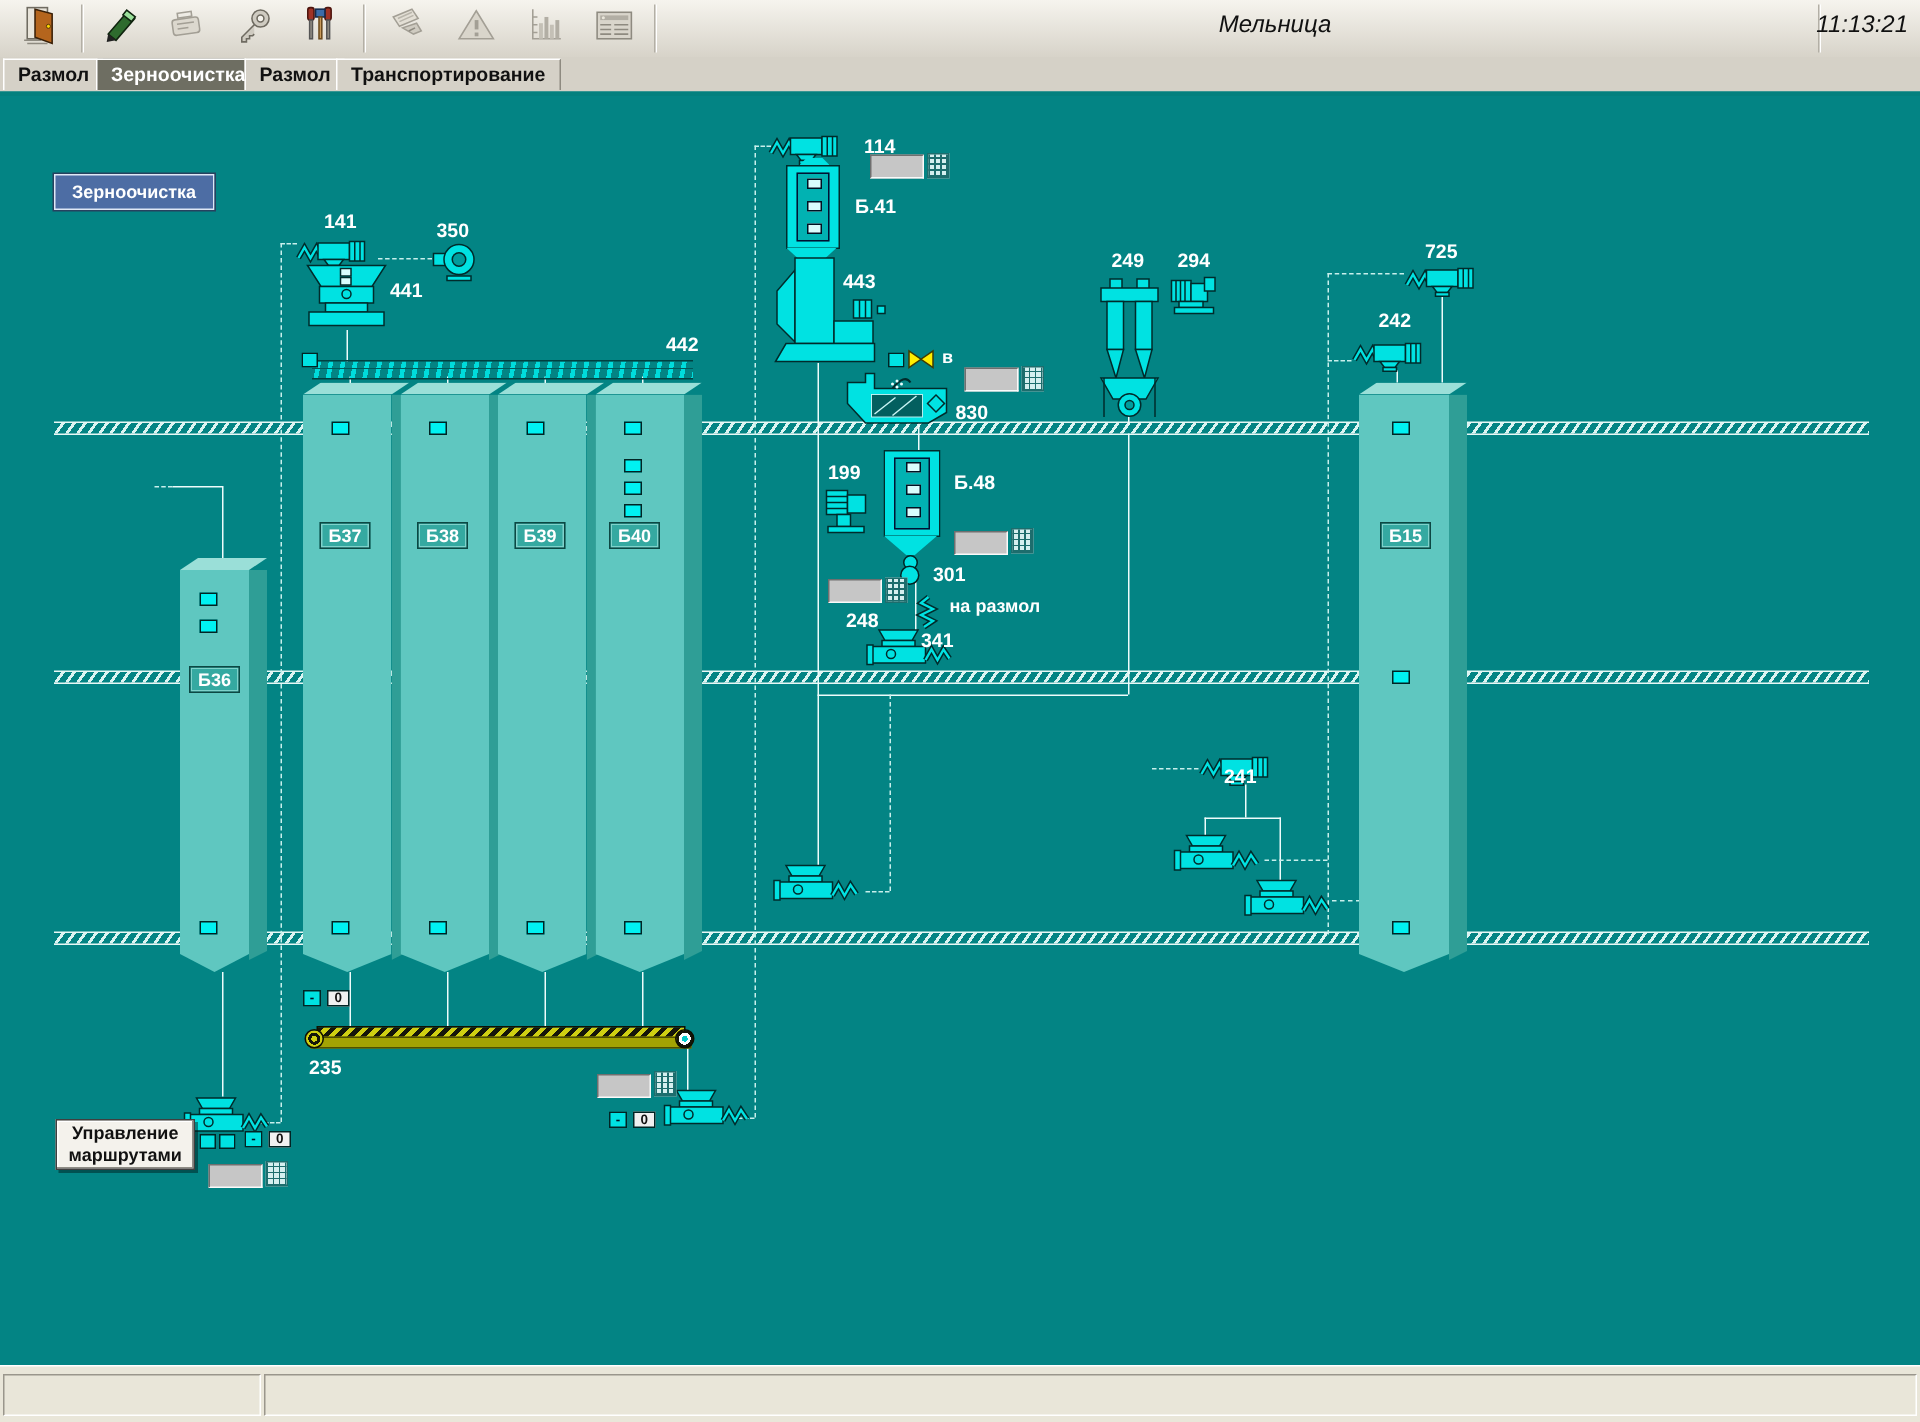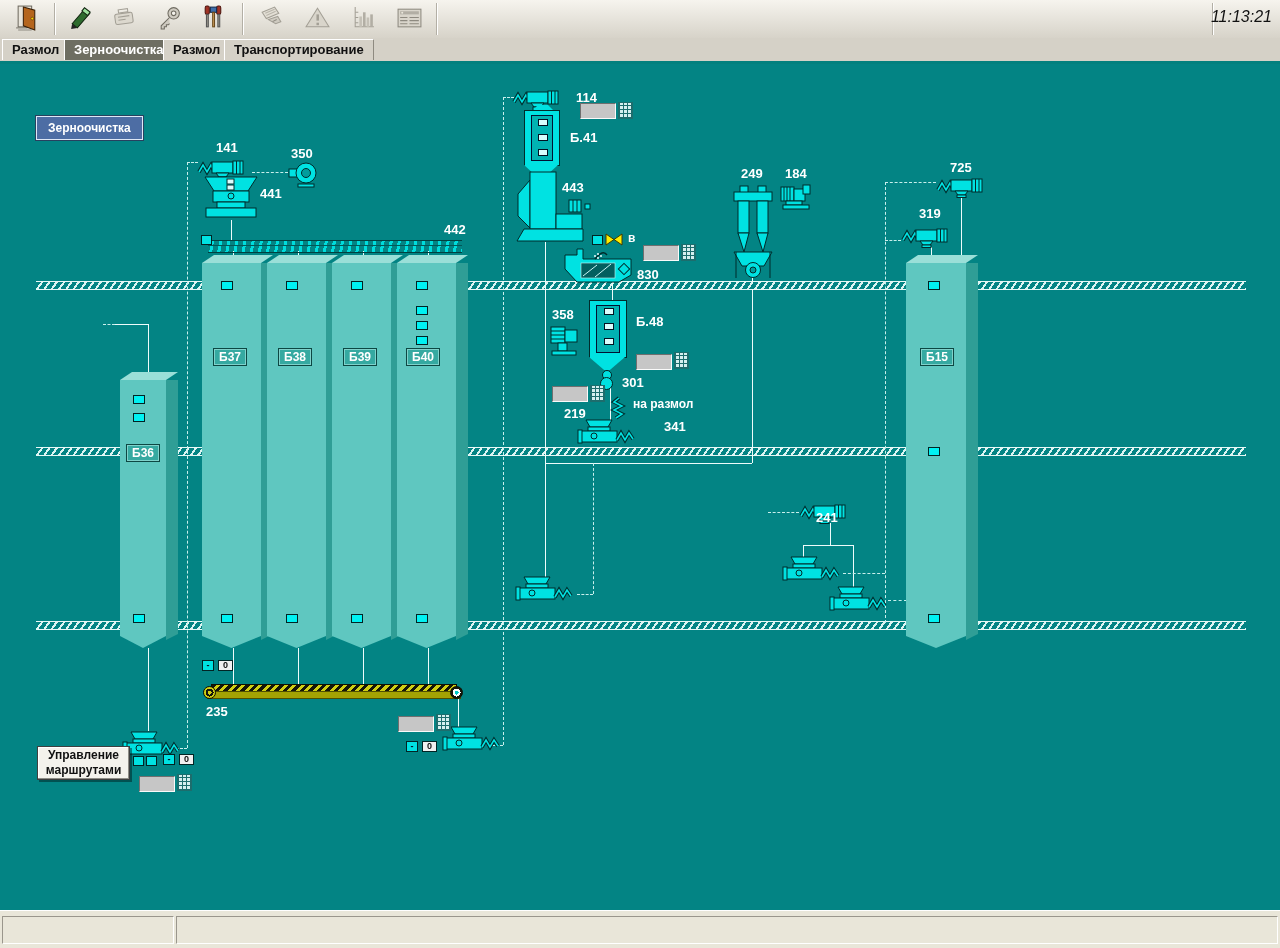--- a/index.html
+++ b/index.html
@@ -268,20 +268,21 @@
     </div>
     <div class="tbtn" style="left:388px">
       <span><svg width="27" height="27" viewBox="0 0 26 26">
         <rect x="2" y="5" width="22" height="17" fill="#d9d5cb" stroke="#8e8a80"></rect>
         <rect x="4" y="7" width="18" height="3" fill="#b2aea4"></rect>
         <circle cx="6" cy="8.5" r="1" fill="#e9e6da"></circle>
         <path d="M4 13 h7 M4 16 h7 M4 19 h7 M13 13 h9 M13 16 h9 M13 19 h9" stroke="#8e8a80"></path>
       </svg></span>
     </div>
     <div class="tsep" style="left:436px"></div>
+    <div id="win-title">Мельница</div>
     <div class="tsep" style="left:1212px"></div>
     <div id="clock">11:13:21</div>
   </div>
 
   <div id="tabstrip">
     <div class="tab" style="left:2px">Размол</div>
     <div class="tab sel" style="left:64px">Зерноочистка</div>
     <div class="tab" style="left:163px">Размол</div>
     <div class="tab" style="left:224px">Транспортирование</div>
   </div>
@@ -439,63 +440,63 @@
       </svg>
     <span class="lbl" style="left:628px;top:167px;font-size:12px">в</span>
     <div class="readout" style="left:643px;top:181px"></div>
     <div class="keypad" style="left:681px;top:180px"></div>
 
     <svg class="eq" style="left:564px;top:183px" width="74" height="38">
         <use href="#sym-m444"></use>
       </svg>
     <span class="lbl" style="left:637px;top:203px">830</span>
 
-    <span class="lbl" style="left:552px;top:243px">358</span>
+    <span class="lbl" style="left:552px;top:243px">199</span>
     <svg class="eq" style="left:550px;top:261px" width="32" height="32">
         <use href="#sym-motor"></use>
       </svg>
     <div class="hopper" style="left:589px;top:236px;width:36px;height:56px">
       <div class="h-inner"></div>
       <div class="mark" style="top:7px"></div>
         <div class="mark" style="top:22px"></div>
         <div class="mark" style="top:37px"></div>
     </div>
     <div class="funnel" style="left:589px;top:293px;width:36px;height:13px"></div>
     <span class="lbl" style="left:636px;top:250px">Б.48</span>
     <div class="readout" style="left:636px;top:290px"></div>
     <div class="keypad" style="left:674px;top:288px"></div>
     <div class="circ" style="left:602px;top:306px;width:8px;height:8px"></div>
     <div class="circ" style="left:600px;top:313px;width:11px;height:11px"></div>
     <span class="lbl" style="left:622px;top:311px">301</span>
     <div class="readout" style="left:552px;top:322px"></div>
     <div class="keypad" style="left:590px;top:321px"></div>
-    <span class="lbl" style="left:564px;top:342px">219</span>
+    <span class="lbl" style="left:564px;top:342px">248</span>
     <svg class="eq" style="left:612px;top:333px" width="12" height="22">
         <use href="#sym-vzig"></use>
       </svg>
     <span class="lbl" style="left:633px;top:333px;font-size:12px">на размол</span>
-    <span class="lbl" style="left:664px;top:355px">341</span>
+    <span class="lbl" style="left:614px;top:355px">341</span>
     <svg class="eq" style="left:578px;top:355px" width="58" height="26">
         <use href="#sym-screwconv"></use>
       </svg>
 
     <span class="lbl" style="left:741px;top:102px">249</span>
     <svg class="eq" style="left:732px;top:116px" width="42" height="100">
         <use href="#sym-cyclone"></use>
       </svg>
-    <span class="lbl" style="left:785px;top:102px">184</span>
+    <span class="lbl" style="left:785px;top:102px">294</span>
     <svg class="eq" style="left:780px;top:117px" width="32" height="32">
         <use href="#sym-blower"></use>
       </svg>
 
     <span class="lbl" style="left:950px;top:96px">725</span>
     <svg class="eq" style="left:936px;top:110px" width="52" height="24">
         <use href="#sym-feeder"></use>
       </svg>
-    <span class="lbl" style="left:919px;top:142px">319</span>
+    <span class="lbl" style="left:919px;top:142px">242</span>
     <svg class="eq" style="left:901px;top:160px" width="52" height="24">
         <use href="#sym-feeder"></use>
       </svg>
 
     <span class="lbl" style="left:816px;top:446px">241</span>
     <svg class="eq" style="left:799px;top:436px" width="52" height="24">
         <use href="#sym-feeder"></use>
       </svg>
     <svg class="eq" style="left:783px;top:492px" width="58" height="26">
         <use href="#sym-screwconv"></use>

